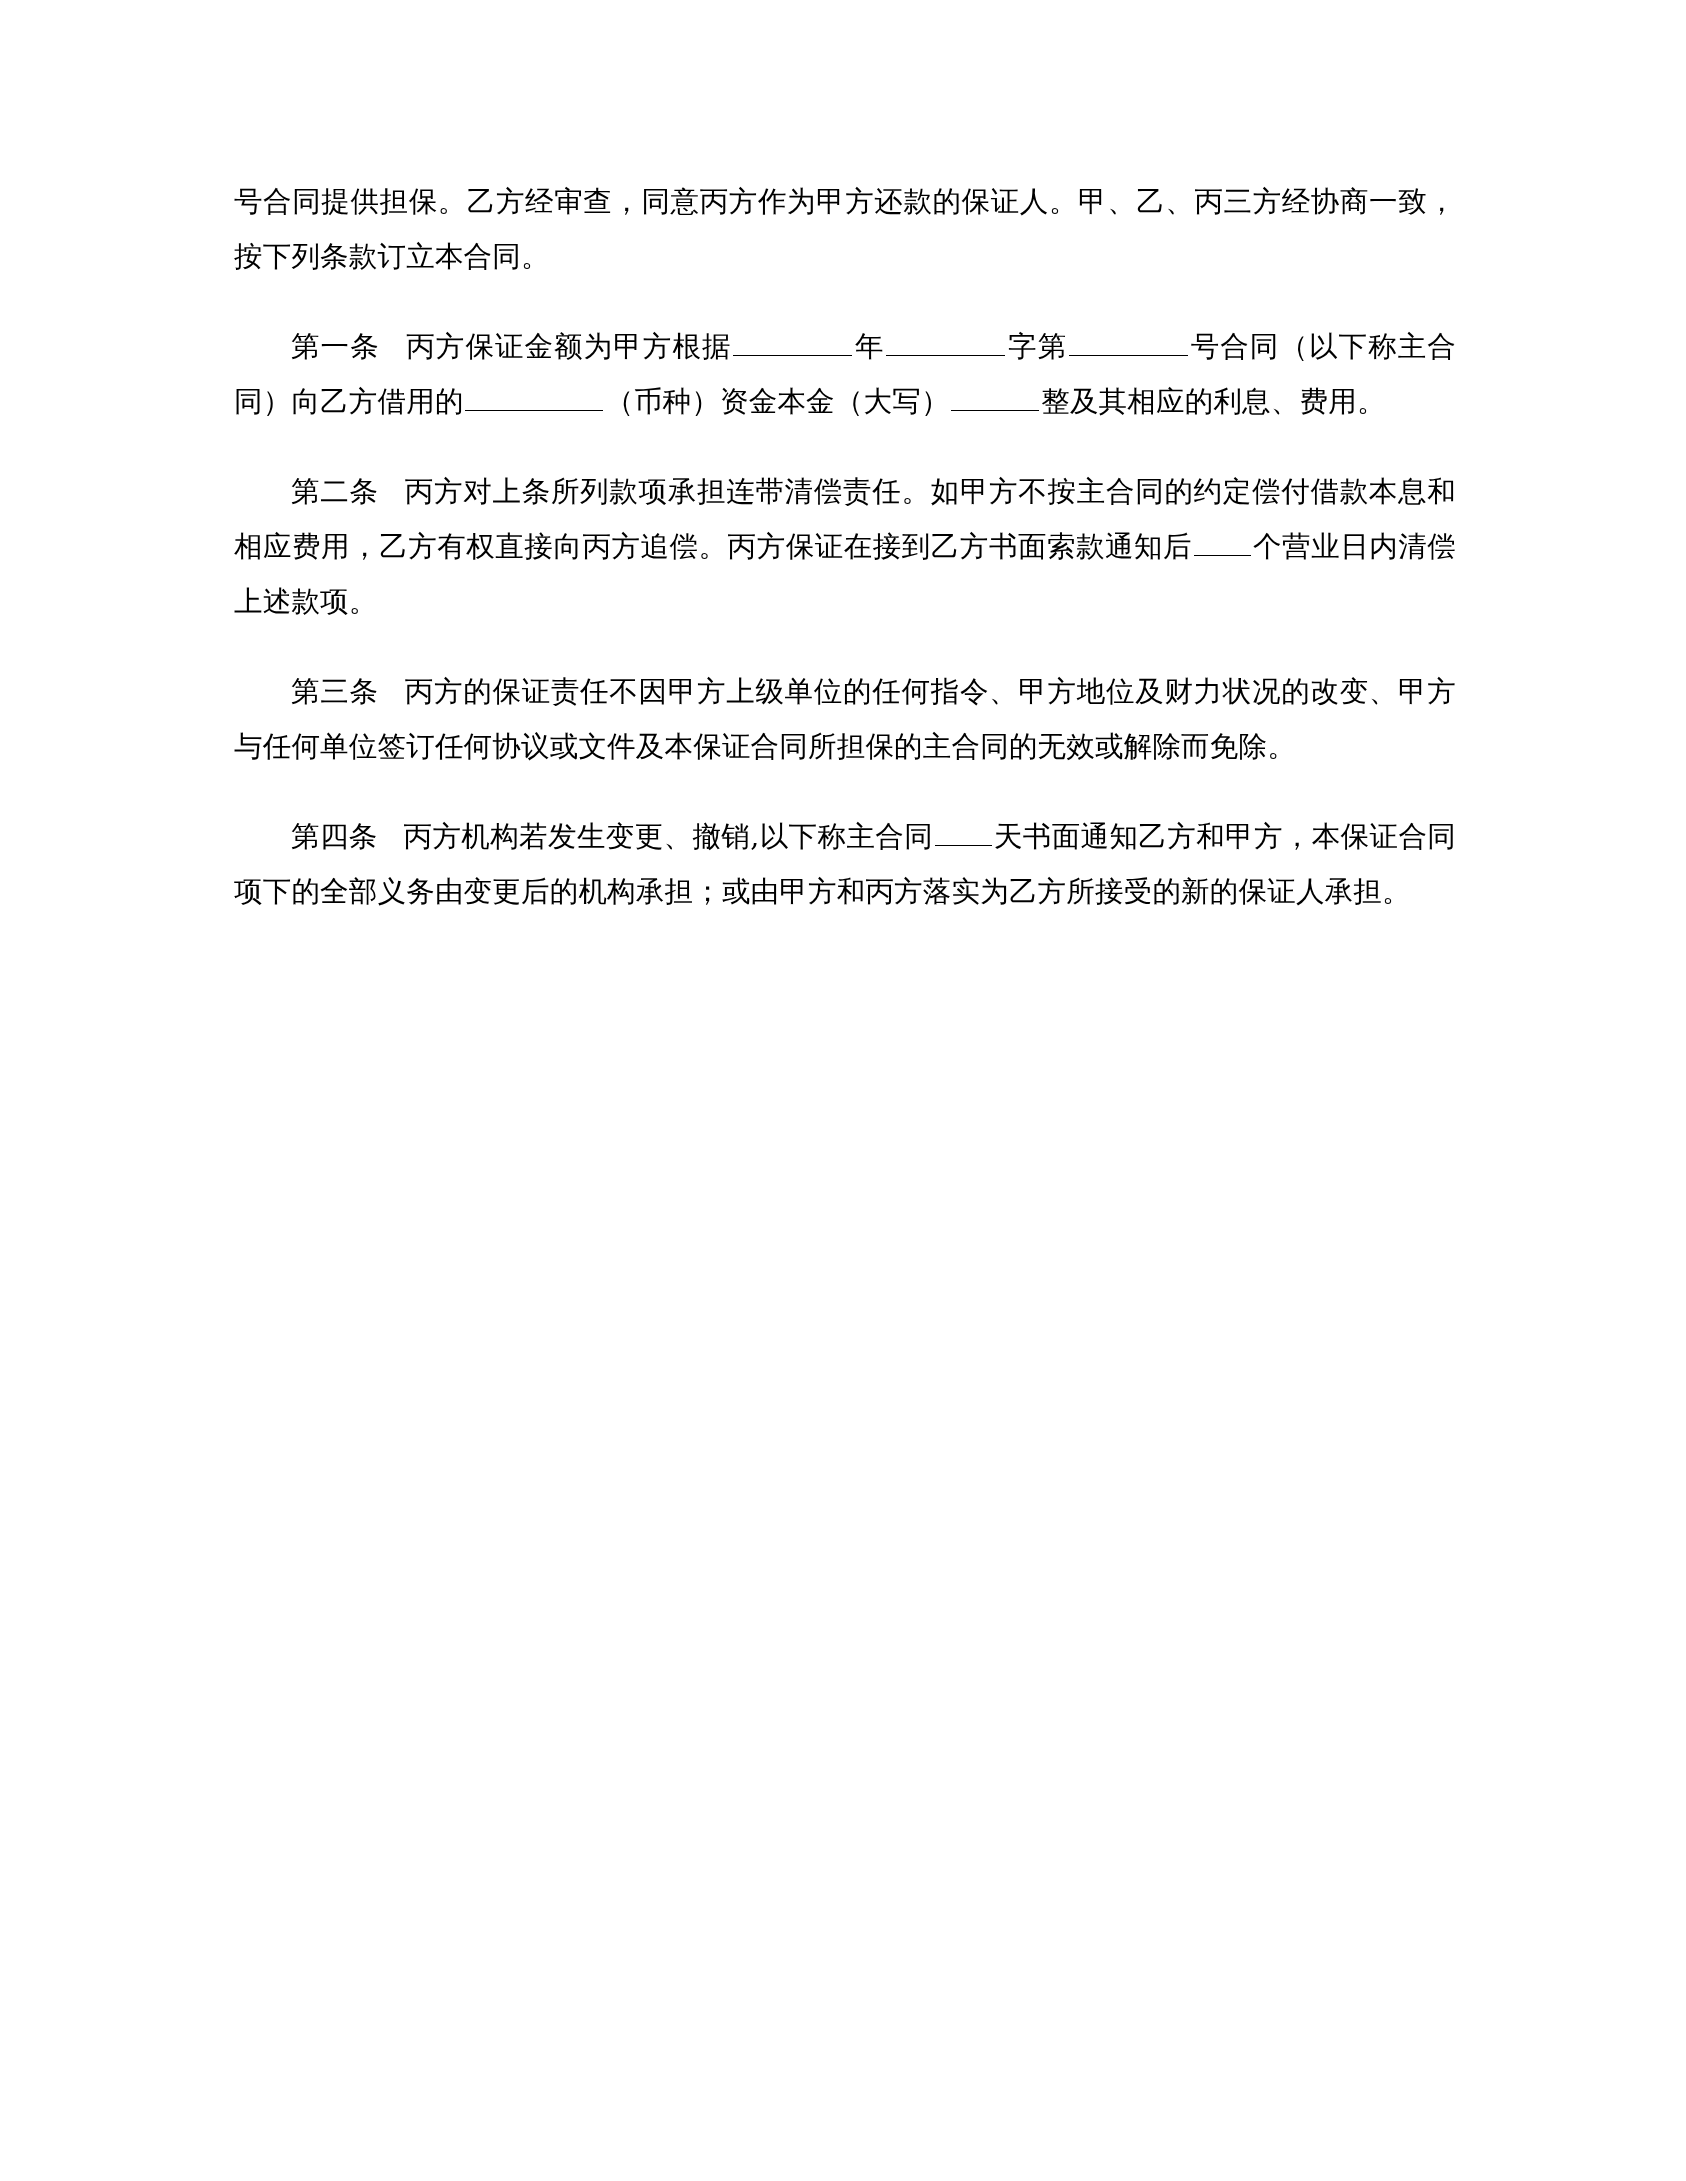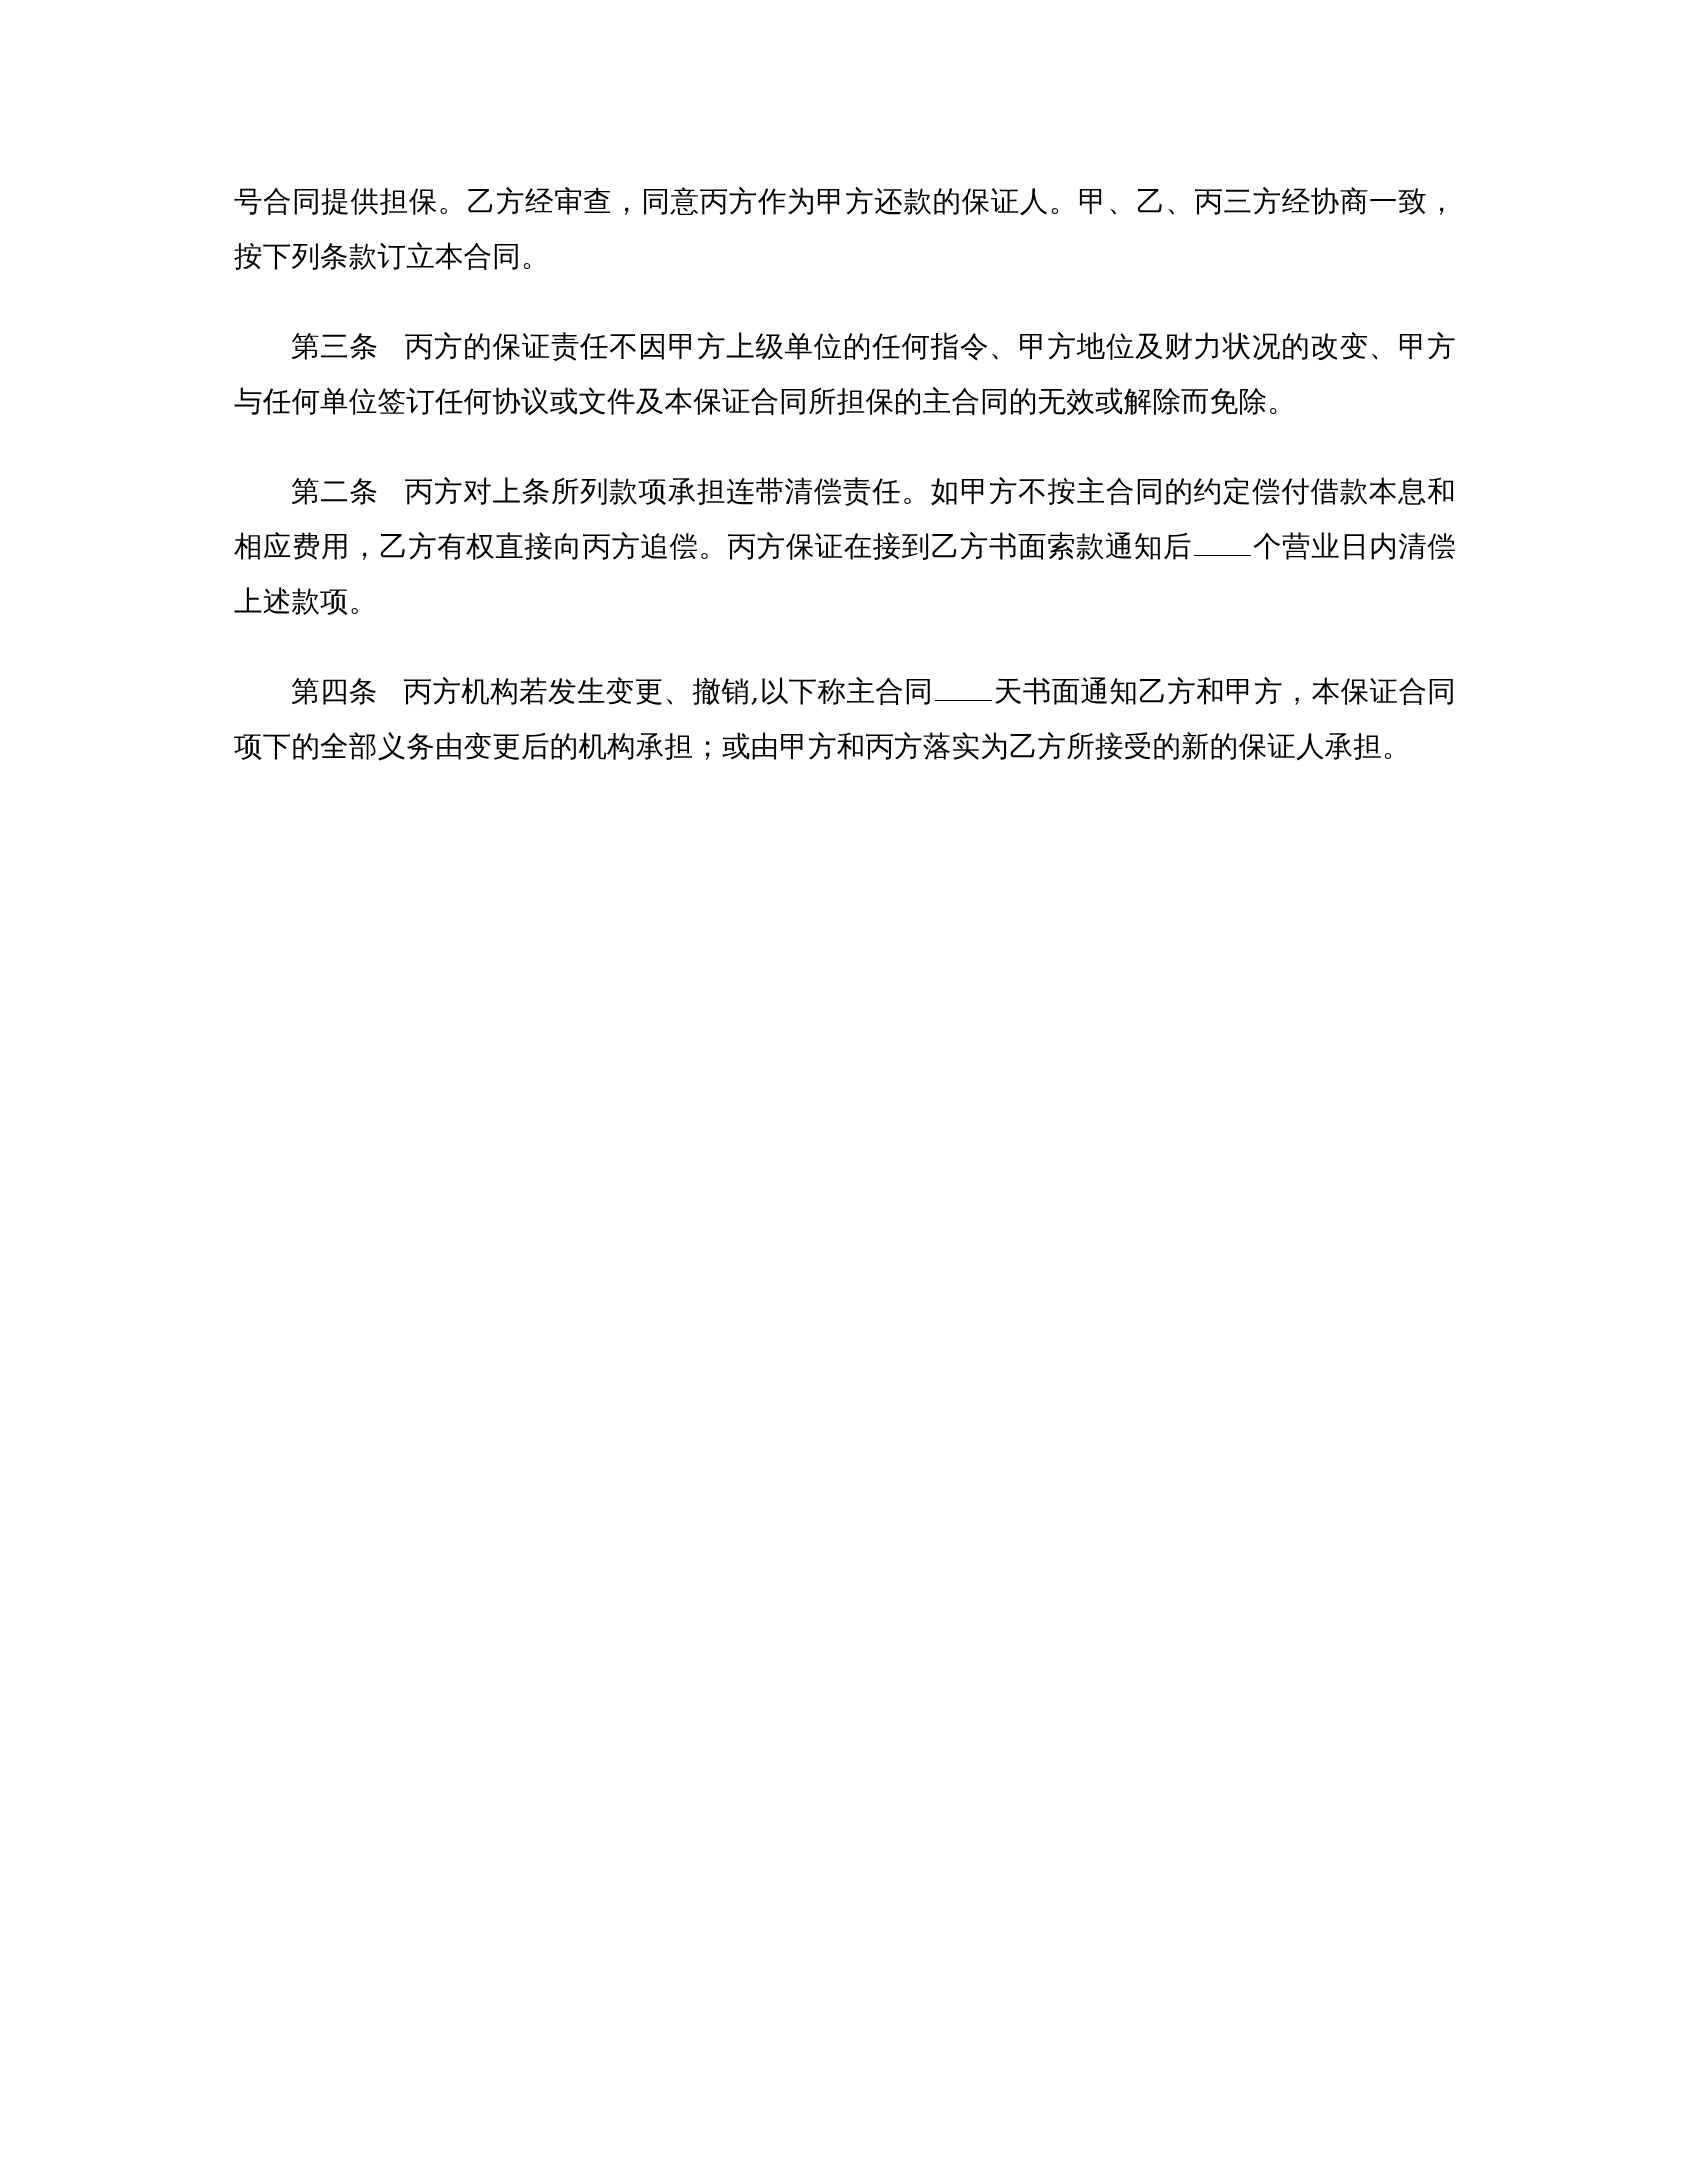--- a/index.html
+++ b/index.html
@@ -55,27 +55,30 @@
   .gapsp { display: inline-block; width: 0.9em; }
 </style>
 </head>
 <body>
 
 <div class="page">
   <div class="doc-body">
 
     <p class="para"><span>号合同提供担保。乙方经审查，同意丙方作为甲方还款的保证人。甲、乙、丙三方经协商一致，按下列条款订立本合同。</span></p>
 
-
     <p class="para indent">
-      <span>第三条</span><span class="gapsp"></span><span>丙方的保证责任不因甲方上级单位的任何指令、甲方地位及财力状况的改变、甲方与任何单位签订任何协议或文件及本保证合同所担保的主合同的无效或解除而免除。</span>
+      <span>第一条</span><span class="gapsp"></span><span>丙方保证金额为甲方根据</span><span class="blank b-md"></span><span>年</span><span class="blank b-md"></span><span>字第</span><span class="blank b-md"></span><span>号合同（以下称主合同）向乙方借用的</span><span class="blank b-lg"></span><span>（币种）资金本金（大写）</span><span class="blank b-sm"></span><span>整及其相应的利息、费用。</span>
     </p>
 
     <p class="para indent">
       <span>第二条</span><span class="gapsp"></span><span>丙方对上条所列款项承担连带清偿责任。如甲方不按主合同的约定偿付借款本息和相应费用，乙方有权直接向丙方追偿。丙方保证在接到乙方书面索款通知后</span><span class="blank b-xs"></span><span>个营业日内清偿上述款项。</span>
+    </p>
+
+    <p class="para indent">
+      <span>第三条</span><span class="gapsp"></span><span>丙方的保证责任不因甲方上级单位的任何指令、甲方地位及财力状况的改变、甲方与任何单位签订任何协议或文件及本保证合同所担保的主合同的无效或解除而免除。</span>
     </p>
 
     <p class="para indent">
       <span>第四条</span><span class="gapsp"></span><span>丙方机构若发生变更、撤销,以下称主合同</span><span class="blank b-xs"></span><span>天书面通知乙方和甲方，本保证合同项下的全部义务由变更后的机构承担；或由甲方和丙方落实为乙方所接受的新的保证人承担。</span>
     </p>
 
 
 
 
   </div>

